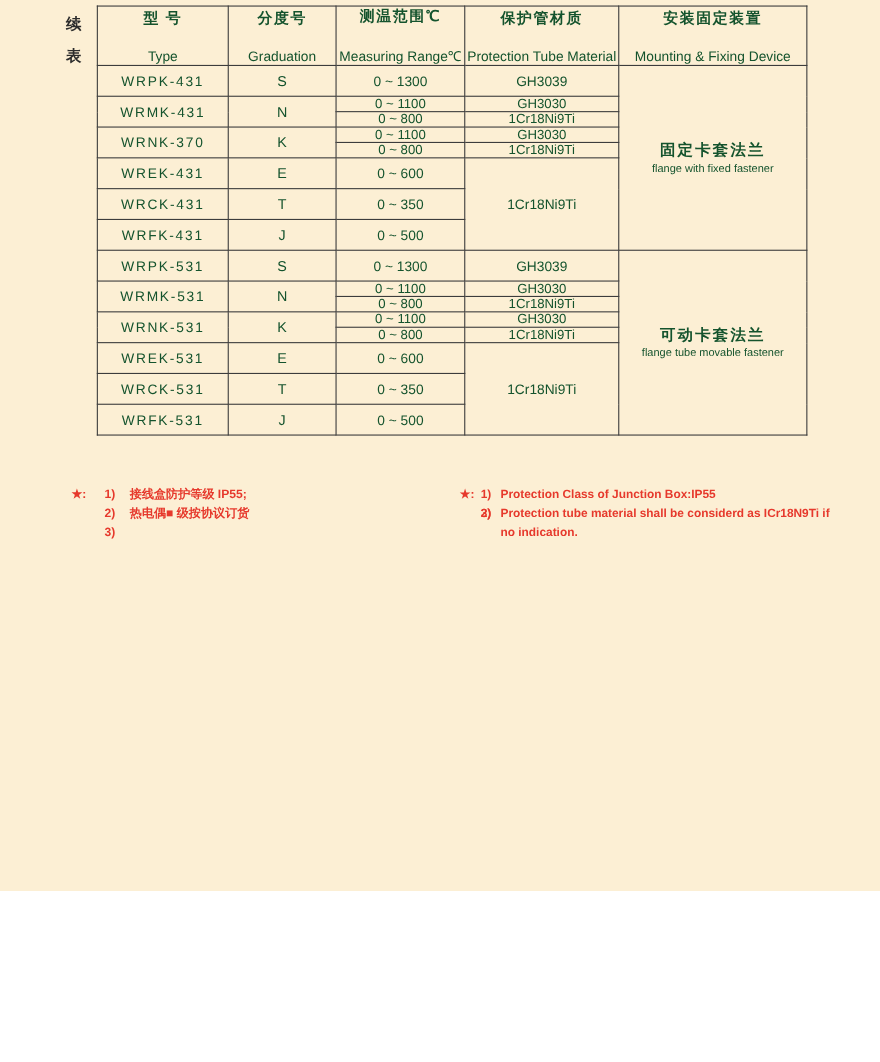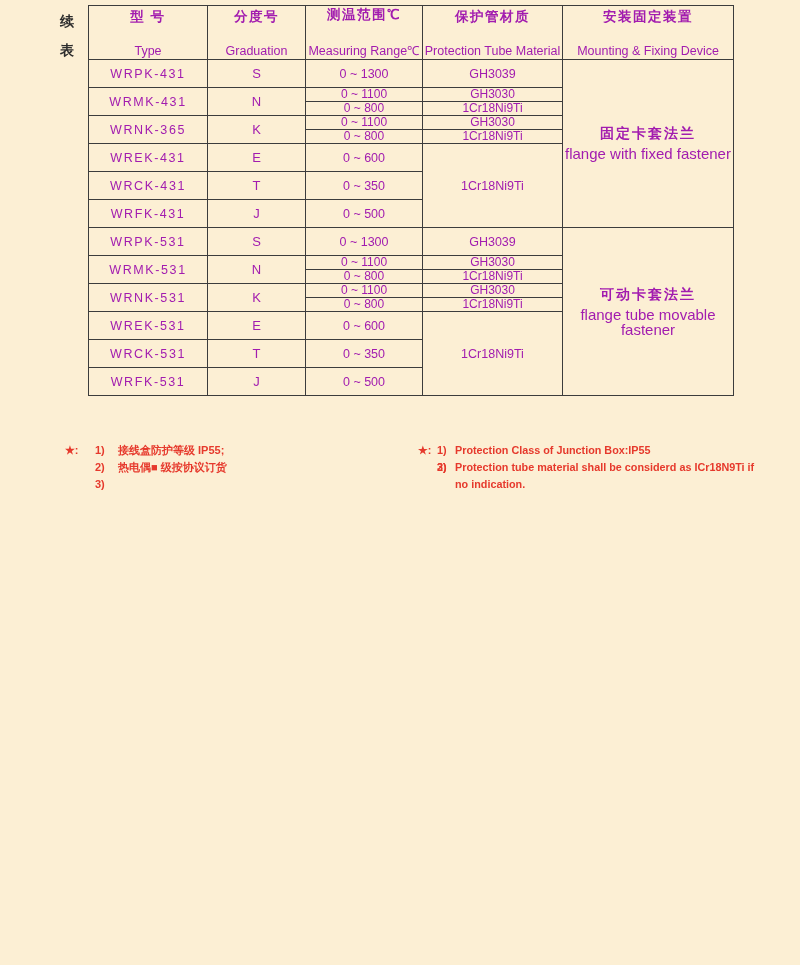--- a/index.html
+++ b/index.html
@@ -1,56 +1,56 @@
 <!DOCTYPE html>
 <html><head>
 <meta charset="utf-8">
 <style>
   html,body{margin:0;padding:0;}
   .page{
     position:relative;
-    width:800px;height:965px;
+    width:800px;height:810px;
     background:#FCEFD4;
     font-family:"Liberation Sans", sans-serif;
     color:#2C2C2C;
     overflow:hidden;
   }
   
   .cont-label{
     position:absolute;left:59px;top:7px;width:16px;
     font-size:14px;font-weight:bold;line-height:29px;
     word-break:break-all;text-align:center;
   }
   
   table.spec{
     position:absolute;left:88px;top:5px;
     width:645px;border-collapse:collapse;table-layout:fixed;
   }
   table.spec th, table.spec td{
     border:1.4px solid #3C3C3C;
     padding:0;text-align:center;vertical-align:middle;
-    font-weight:normal;color:#a21caf;
+    font-weight:normal;color:#14532d;
   }
   tr.h52{height:52px;}
   tr.h28{height:28px;}
   tr.h14{height:14px;}
   th{border-top-width:2px;border-bottom-width:2px;}
   .col1{border-left-width:2px;}
   .no-r{border-right:none;}
   .b2{border-bottom-width:2px;}
   .hdr-zh{font-size:13.5px;font-weight:bold;letter-spacing:1.5px;}
   .hdr-en{font-size:12.5px;margin-top:18px;}
   td.type{font-size:12.5px;font-weight:bold;letter-spacing:1.6px;}
   td.grad{font-size:13px;font-weight:bold;}
   td.range{font-size:12.5px;}
   tr.h14 td.range, tr.h14 td.mat{font-size:12px;line-height:13px;}
   td.mat{text-align:left;padding-left:27px;font-size:12.5px;}
   td.mount{line-height:1;}
   .mount-zh{font-size:14px;font-weight:bold;letter-spacing:2px;margin-bottom:6px;}
-  .mount-en{font-size:15px;}
+  .mount-en{font-size:10px;}
   
   .fn{
     position:absolute;top:442px;
     color:#E6392C;font-weight:bold;font-size:11px;line-height:17.2px;
   }
   .fn-zh{left:65px;width:370px;}
   .fn-en{left:418px;width:337px;font-size:10.8px;}
   .fn .star{position:absolute;left:0;top:0;}
   .fn .line{position:relative;}
   .fn-zh .line{padding-left:53px;}
@@ -112,21 +112,21 @@
       <td class="type col1" rowspan="2">WRMK-431</td>
       <td class="grad" rowspan="2">N</td>
       <td class="range">0 ~ 1100</td>
       <td class="mat">GH3030</td>
     </tr>
     <tr class="h14">
       <td class="range">0 ~ 800</td>
       <td class="mat">1Cr18Ni9Ti</td>
     </tr>
     <tr class="h14">
-      <td class="type col1" rowspan="2">WRNK-365</td>
+      <td class="type col1" rowspan="2">WRNK-370</td>
       <td class="grad" rowspan="2">K</td>
       <td class="range">0 ~ 1100</td>
       <td class="mat">GH3030</td>
     </tr>
     <tr class="h14">
       <td class="range">0 ~ 800</td>
       <td class="mat">1Cr18Ni9Ti</td>
     </tr>
     <tr class="h28">
       <td class="type col1">WREK-431</td>

